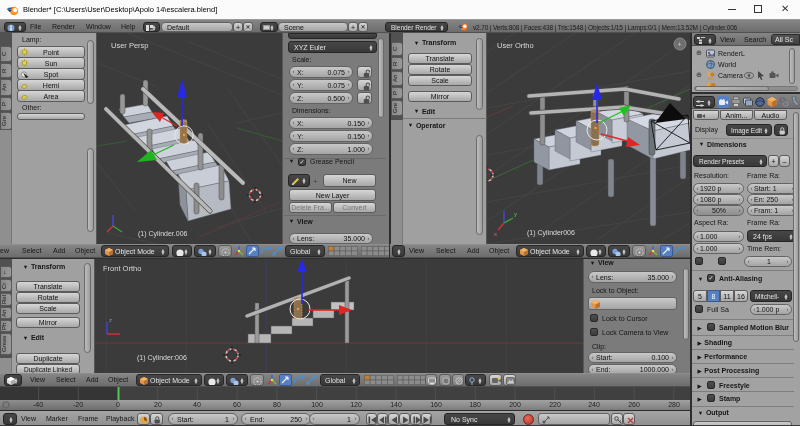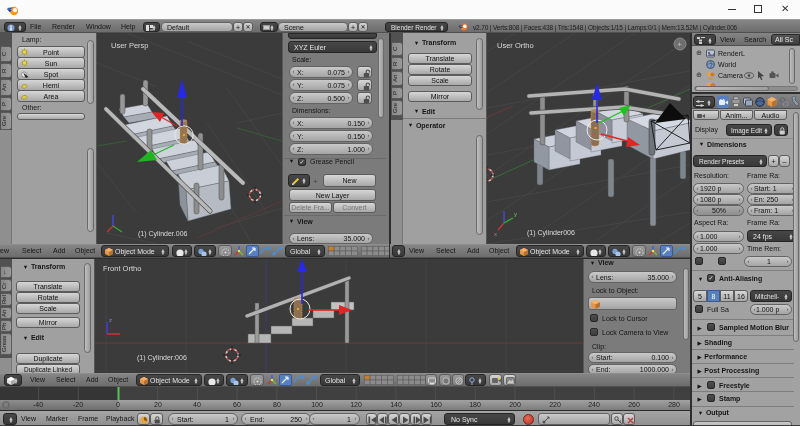--- a/index.html
+++ b/index.html
@@ -36,20 +36,21 @@
 <body>
 <div id="root">
 
 <div class="abs" style="left:0;top:0;width:800px;height:20px;background:#fbfbfb;border-bottom:1px solid #9a9a9a;box-sizing:border-box;"></div>
 <svg class="abs" style="left:6px;top:4px;" width="13" height="13" viewBox="0 0 13 13">
  <circle cx="8" cy="7" r="4.2" fill="#ff9322"></circle>
  <circle cx="9" cy="6.2" r="2.1" fill="#fff"></circle>
  <path d="M1 4 L7 3.2 L4 6 Z" fill="#2d5e8a"></path>
  <path d="M0.5 4.5 L6 6.5 L3.5 8 Z" fill="#15477a"></path>
 </svg>
+<div class="lbl" style="left:23px;top:5px;font-size:7.5px;color:#000;">Blender* [C:\Users\User\Desktop\Apolo 14\escalera.blend]</div>
 <div class="abs" style="left:728px;top:9px;width:8px;height:1px;background:#333;"></div>
 <div class="abs" style="left:754px;top:5px;width:8px;height:8px;border:1px solid #333;box-sizing:border-box;"></div>
 <div class="lbl" style="left:781px;top:3px;font-size:10px;color:#333;">✕</div>
 
 <div class="abs hdr" style="left:0;top:20px;width:800px;height:13px;"></div>
 <div id="infohdr">
  <div class="dd" style="left:4px;top:22px;width:22px;height:10px;">
    <svg class="abs" style="left:2px;top:1px;" width="8" height="8" viewBox="0 0 8 8">
           <circle cx="4" cy="4" r="3.5" fill="#7a9ec9"></circle>
           <rect x="3.3" y="1.5" width="1.4" height="1.4" fill="#fff"></rect>

